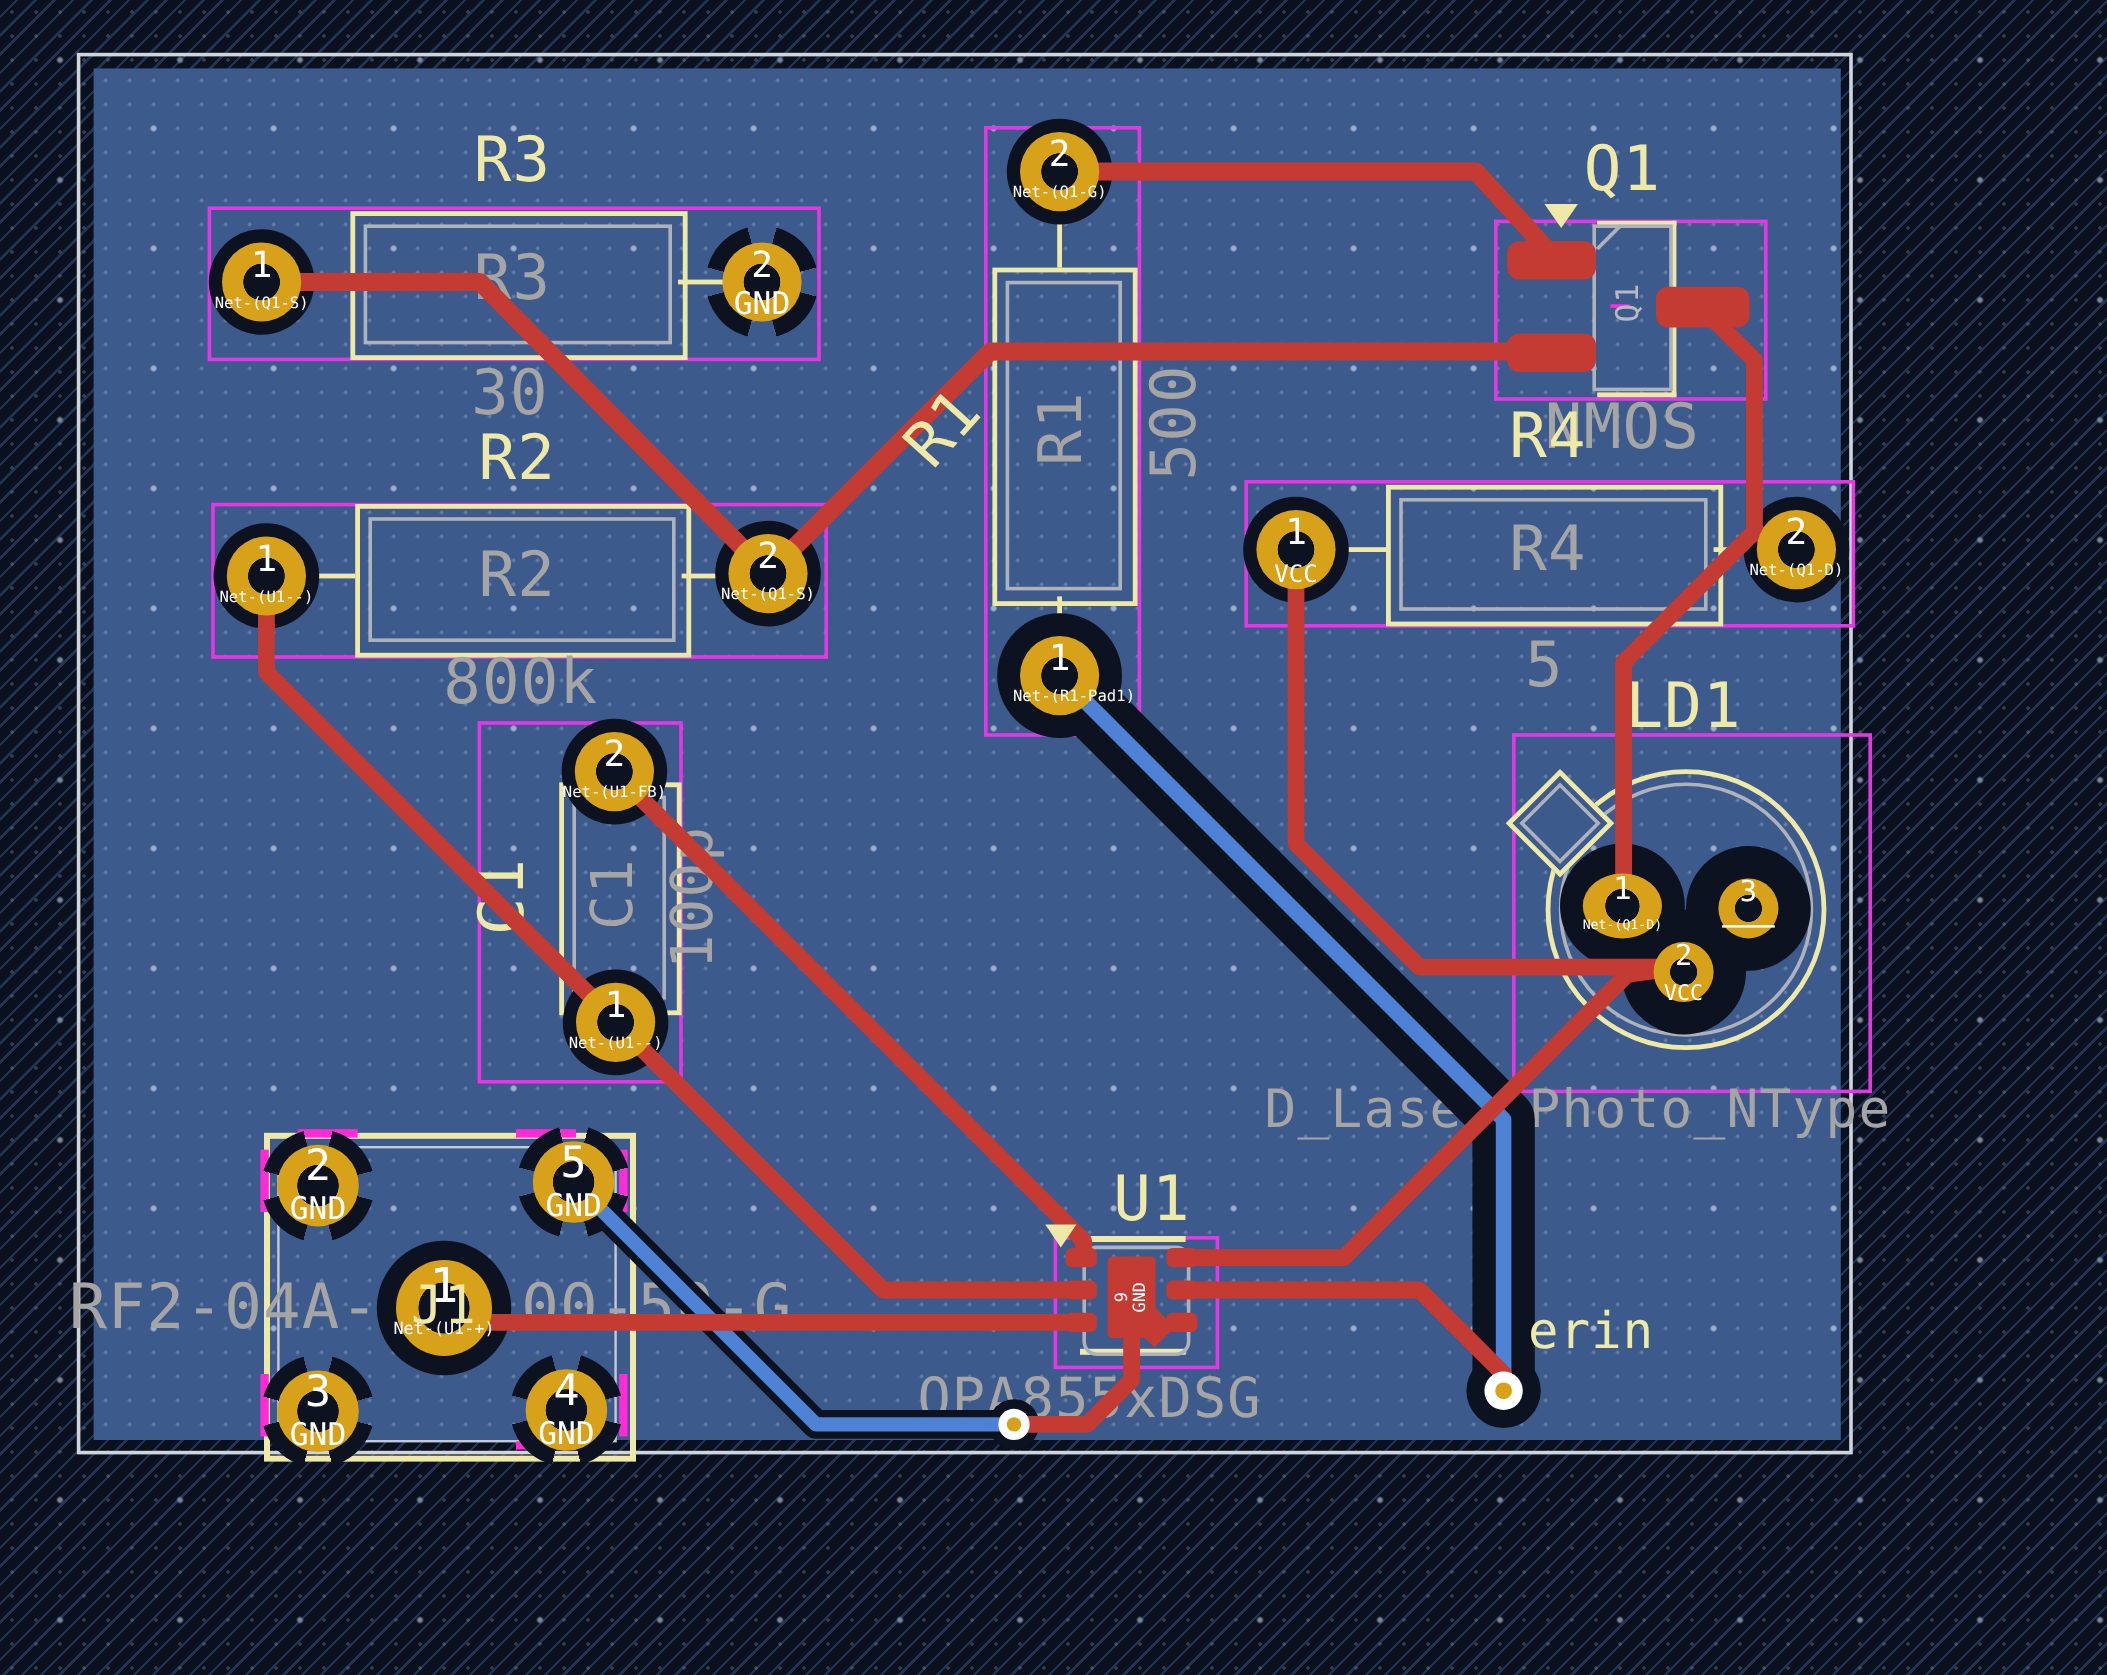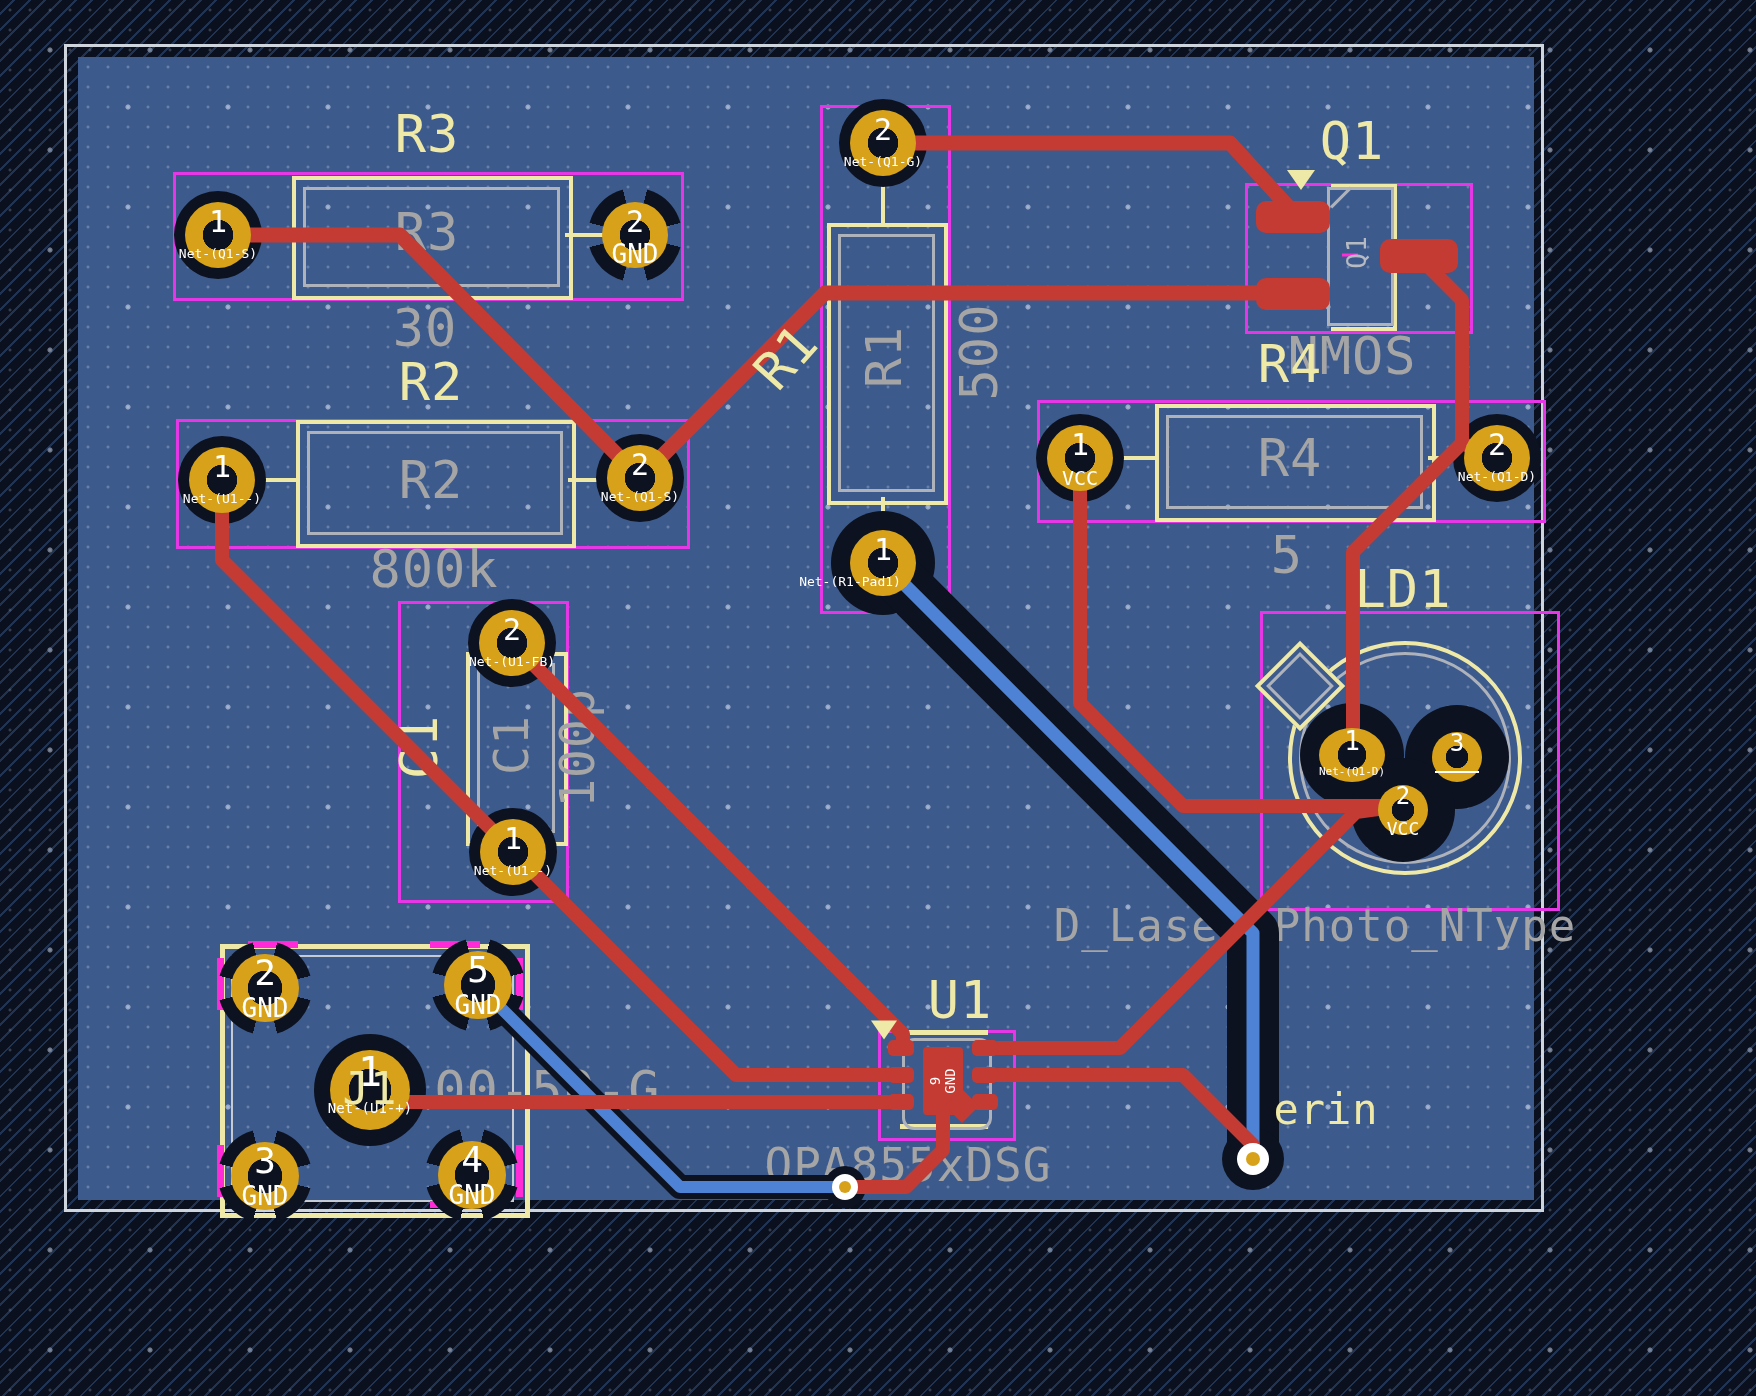--- a/index.html
+++ b/index.html
@@ -110,20 +110,21 @@
   <div class="c txt fab" style="left:434px;top:569px;font-size:52px">800k</div>
   <div class="c txt fab r90" style="left:884px;top:357px;font-size:50px">R1</div>
   <div class="c txt fab r90" style="left:979px;top:352px;font-size:52px">500</div>
   <div class="c txt fab" style="left:1352px;top:356px;font-size:52px">NMOS</div>
   <div class="c txt fab" style="left:1290px;top:458px;font-size:52px">R4</div>
   <div class="c txt fab" style="left:1287px;top:555px;font-size:52px">5</div>
   <div class="c txt fab r90" style="left:511px;top:745px;font-size:48px">C1</div>
   <div class="c txt fab r90" style="left:577px;top:748px;font-size:48px">100p</div>
   <div class="c txt fab" style="left:1315px;top:925px;font-size:44px">D_Laser_Photo_NType</div>
   <div class="c txt fab" style="left:908px;top:1165px;font-size:46px">OPA855xDSG</div>
+  <div class="txt fab" style="position:absolute;right:1440px;top:1090px;transform:translate(0,-50%);font-size:52px">RF2-04A-</div>
   <div class="txt fab" style="position:absolute;left:402px;top:1090px;transform:translate(0,-50%);font-size:52px">-00-50-G</div>
   <div class="c txt r90" style="left:1357px;top:252px;font-size:26px;color:#b6bac2">Q1</div>
 
   <div class="c pk" style="left:218px;top:235px;width:88px;height:88px"></div>
   <div class="c pkt" style="left:635px;top:235px;width:94px;height:94px"></div>
   <div class="c pk" style="left:222px;top:480px;width:88px;height:88px"></div>
   <div class="c pk" style="left:640px;top:478px;width:88px;height:88px"></div>
   <div class="c pk" style="left:883px;top:143px;width:88px;height:88px"></div>
   <div class="c pk" style="left:883px;top:563px;width:104px;height:104px"></div>
   <div class="c pk" style="left:1080px;top:458px;width:88px;height:88px"></div>
@@ -210,21 +211,21 @@
   <div class="c pnet gnd" style="left:635px;top:254px">GND</div>
 
   <div class="c pnum" style="left:222px;top:466px">1</div>
   <div class="c pnet" style="left:222px;top:498px">Net-(U1--)</div>
   <div class="c pnum" style="left:640px;top:464px">2</div>
   <div class="c pnet" style="left:640px;top:496px">Net-(Q1-S)</div>
 
   <div class="c pnum" style="left:883px;top:129px">2</div>
   <div class="c pnet" style="left:883px;top:161px">Net-(Q1-G)</div>
   <div class="c pnum" style="left:883px;top:549px">1</div>
-  <div class="c pnet" style="left:850px;top:581px">Net-(R1-Pad1)</div>
+  <div class="c pnet" style="left:895px;top:581px">Net-(R1-Pad1)</div>
 
   <div class="c pnum" style="left:1080px;top:444px">1</div>
   <div class="c pnet" style="left:1080px;top:478px;font-size:20px">VCC</div>
   <div class="c pnum" style="left:1497px;top:444px">2</div>
   <div class="c pnet" style="left:1497px;top:476px">Net-(Q1-D)</div>
 
   <div class="c pnum" style="left:512px;top:629px">2</div>
   <div class="c pnet" style="left:512px;top:661px">Net-(U1-FB)</div>
   <div class="c pnum" style="left:513px;top:838px">1</div>
   <div class="c pnet" style="left:513px;top:870px">Net-(U1--)</div>

